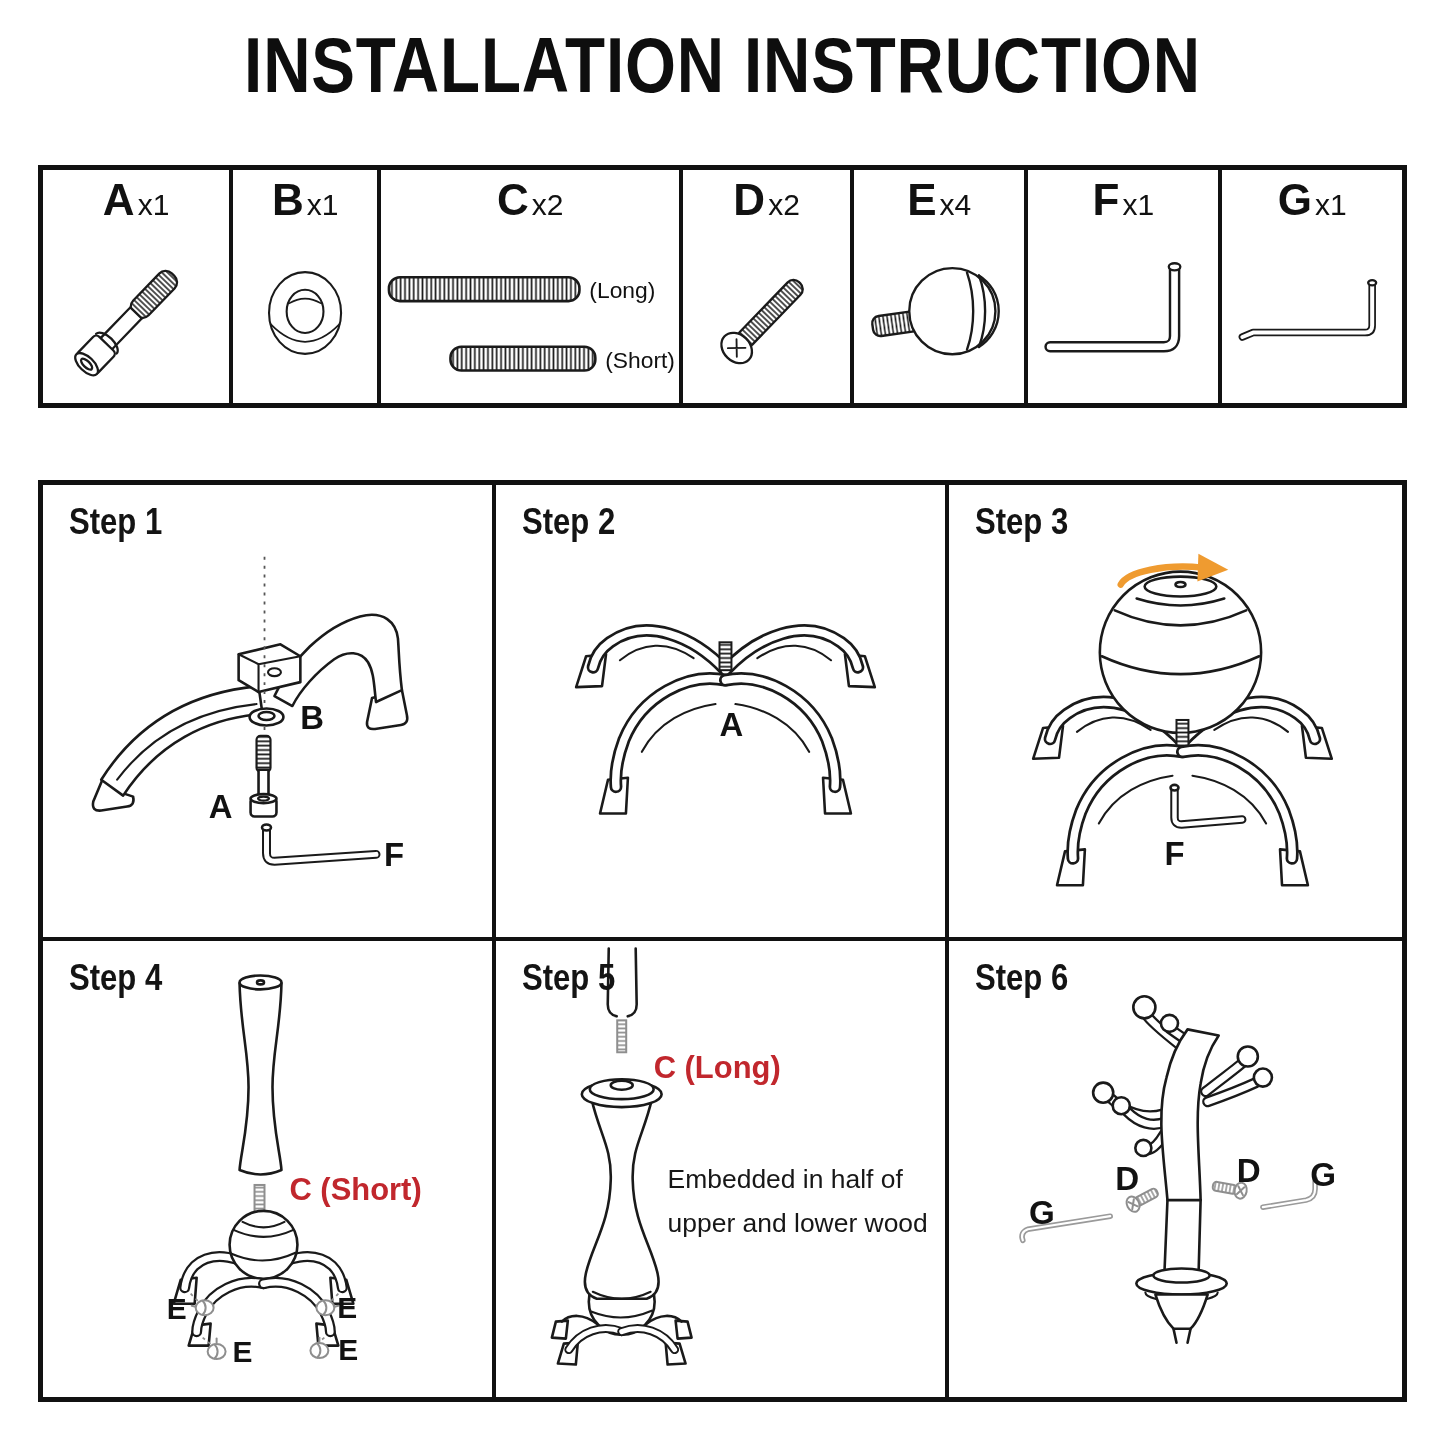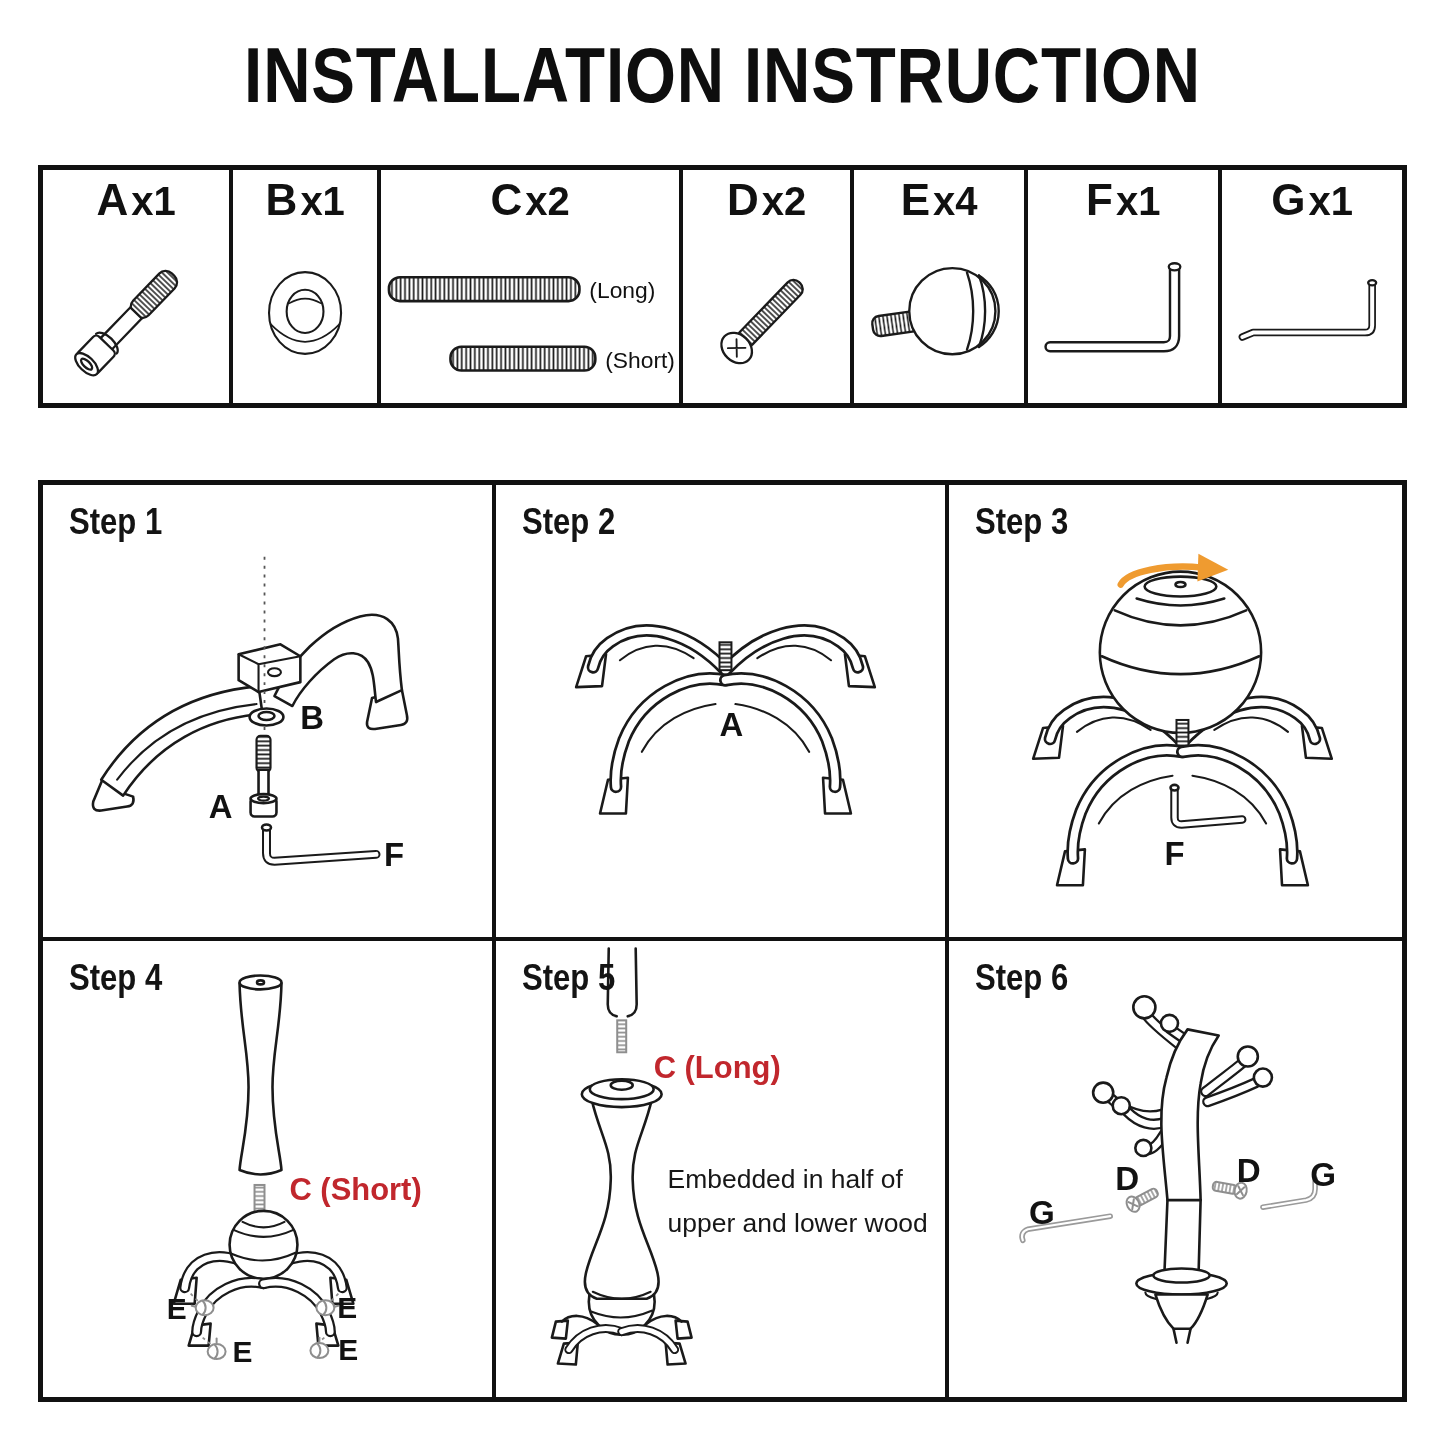--- a/index.html
+++ b/index.html
@@ -1,29 +1,29 @@
 <!DOCTYPE html>
 <html><head>
 <meta charset="utf-8">
 <style>
   html,body{margin:0;padding:0;background:#fff;}
   .page{position:relative;width:1445px;height:1445px;background:#fff;overflow:hidden;
         font-family:"Liberation Sans",sans-serif;color:#111;}
   
-  .title-wrap{position:absolute;top:30px;left:0;width:100%;text-align:center;}
+  .title-wrap{position:absolute;top:20px;left:0;width:100%;text-align:center;}
   .title{display:inline-block;font-size:78px;font-weight:bold;letter-spacing:1px;
          transform:scaleX(.84);transform-origin:center;white-space:nowrap;color:#0e0e0e;}
   
   .parts-table{position:absolute;left:38px;top:165px;width:1369px;height:243px;
                border:5px solid #111;box-sizing:border-box;display:flex;background:#fff;}
   .part-cell{box-sizing:border-box;display:flex;flex-direction:column;align-items:center;height:100%;}
   .part-cell + .part-cell{border-left:4px solid #111;}
   .hdr{margin-top:8px;display:flex;align-items:baseline;gap:3px;line-height:1;}
   .pid{font-size:44px;font-weight:bold;}
-  .qty{font-size:40px;font-weight:bold;}
+  .qty{font-size:30px;font-weight:normal;}
   .icon-box{flex:1;display:flex;align-items:center;justify-content:center;width:100%;text-align:right;}
   
   .steps-grid{position:absolute;left:38px;top:480px;width:1369px;height:922px;
               border:5px solid #111;box-sizing:border-box;display:grid;
               grid-template-columns:1fr 1fr 1fr;grid-template-rows:1fr 1fr;background:#fff;}
   .step-panel{position:relative;box-sizing:border-box;}
   .step-panel.bR{border-right:4px solid #111;}
   .step-panel.bB{border-bottom:4px solid #111;}
   .step-label{position:absolute;top:16px;left:26px;font-size:37px;font-weight:bold;
               transform:scaleX(.84);transform-origin:left center;white-space:nowrap;color:#141414;}

